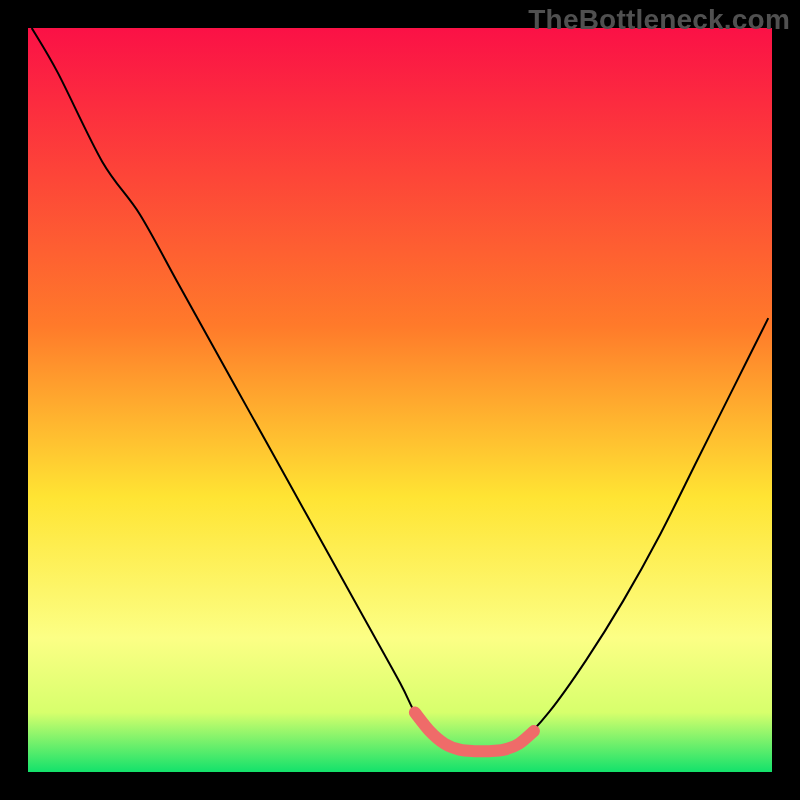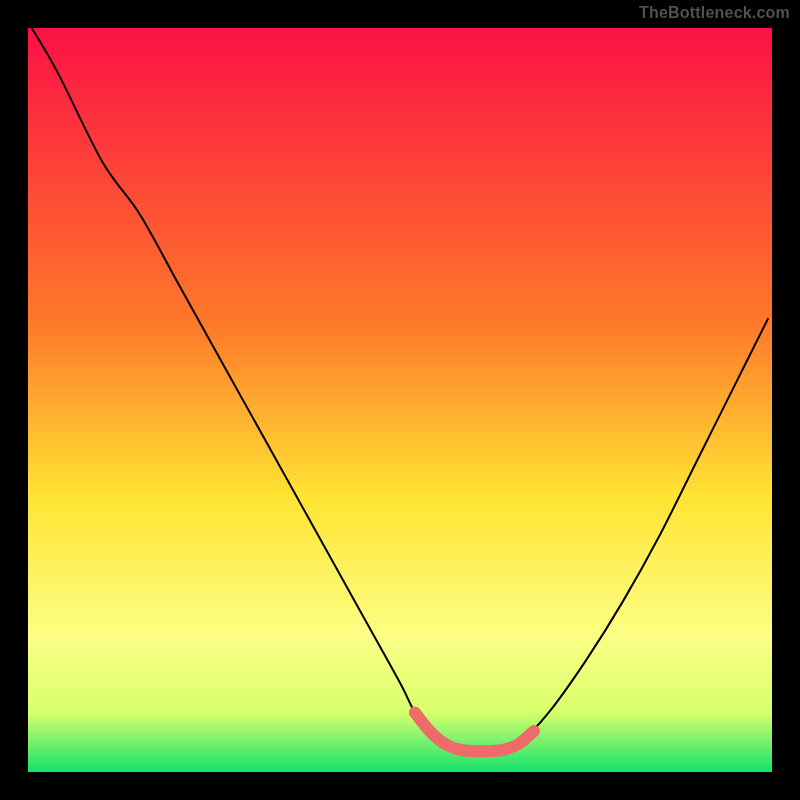--- a/index.html
+++ b/index.html
@@ -14,21 +14,21 @@
     width: 800px;
     height: 800px;
     background: #000;
     position: relative;
   }
   .watermark {
     position: absolute;
     top: 4px;
     right: 10px;
     color: #505050;
-    font-size: 16px;
+    font-size: 28px;
     font-weight: 600;
     letter-spacing: 0.2px;
     z-index: 5;
   }
   .plot-frame {
     position: absolute;
     left: 28px;
     top: 28px;
     width: 744px;   
     height: 744px;

